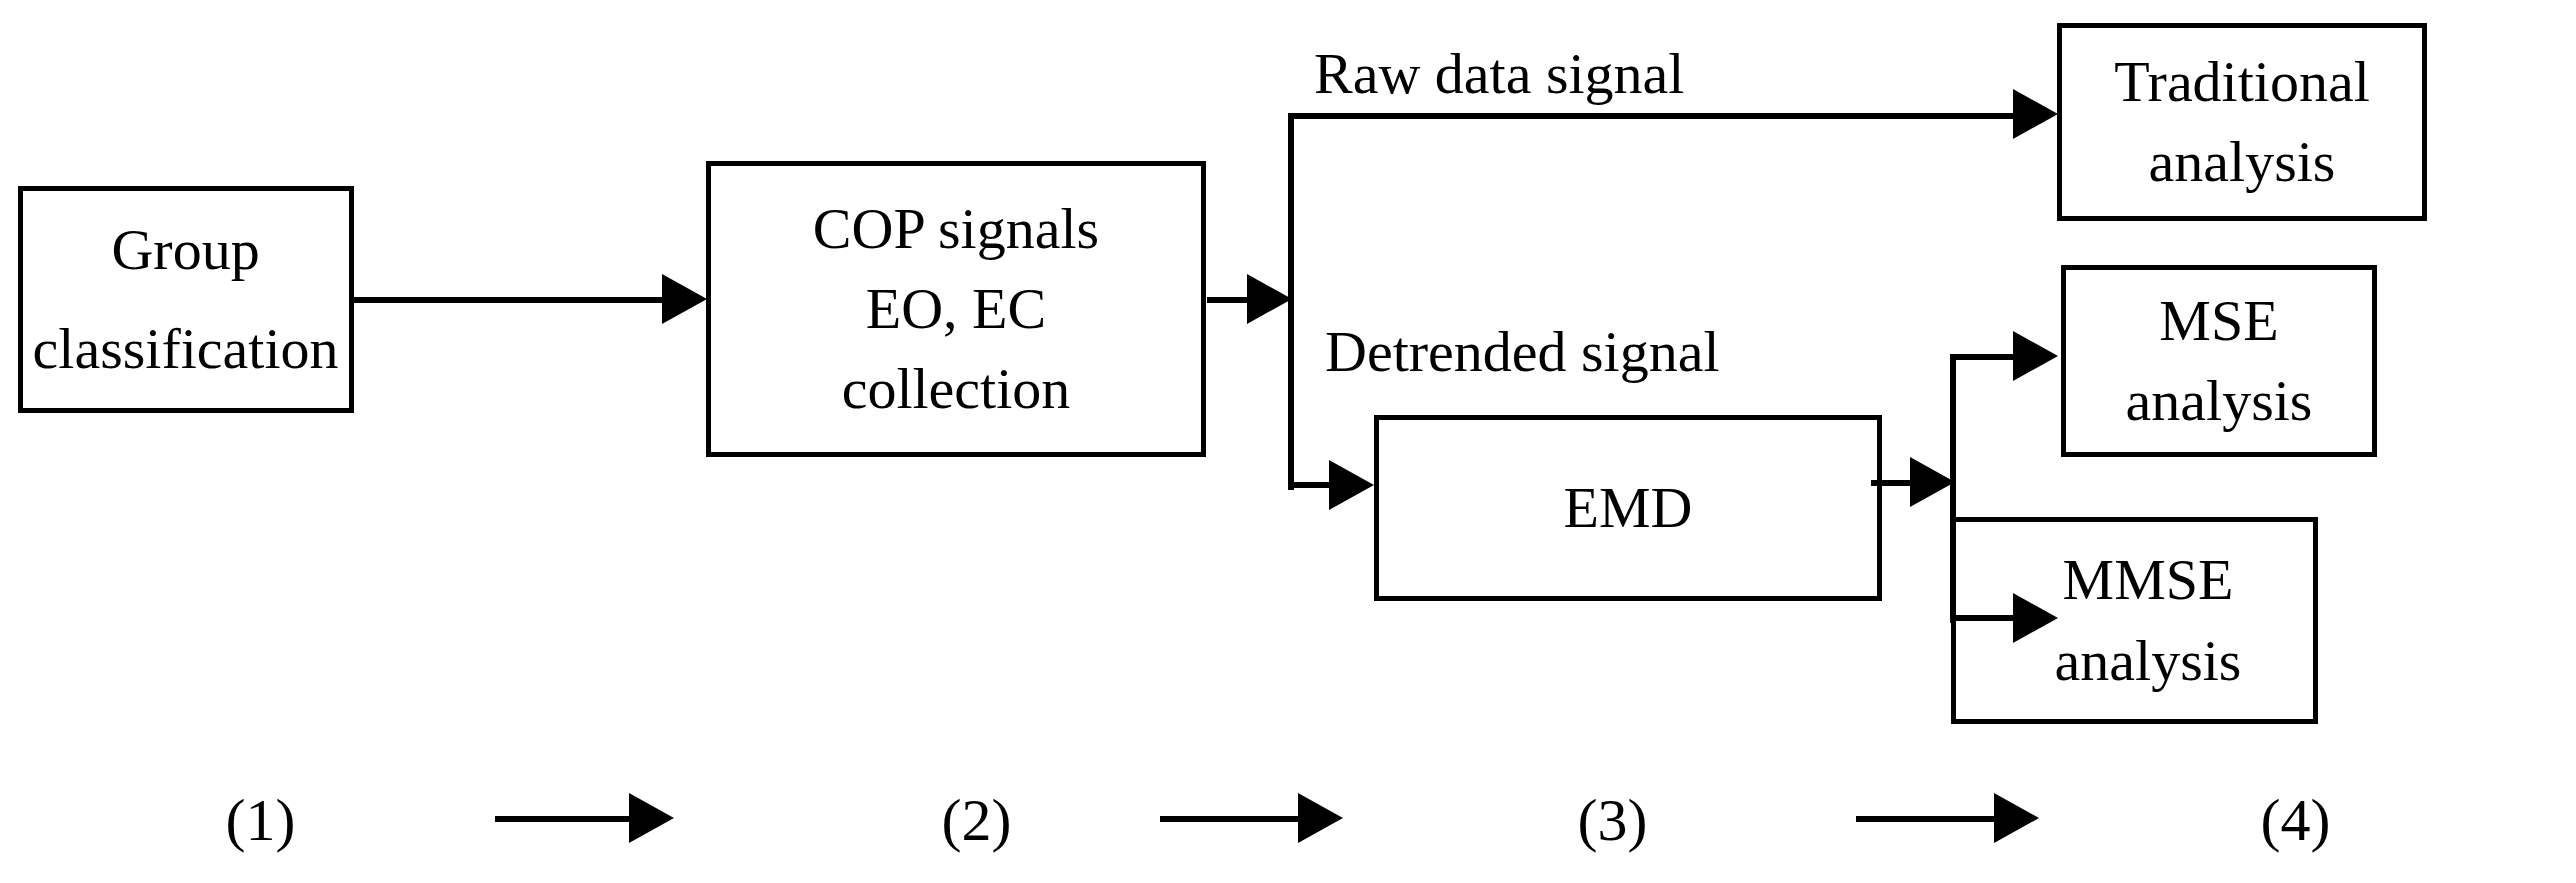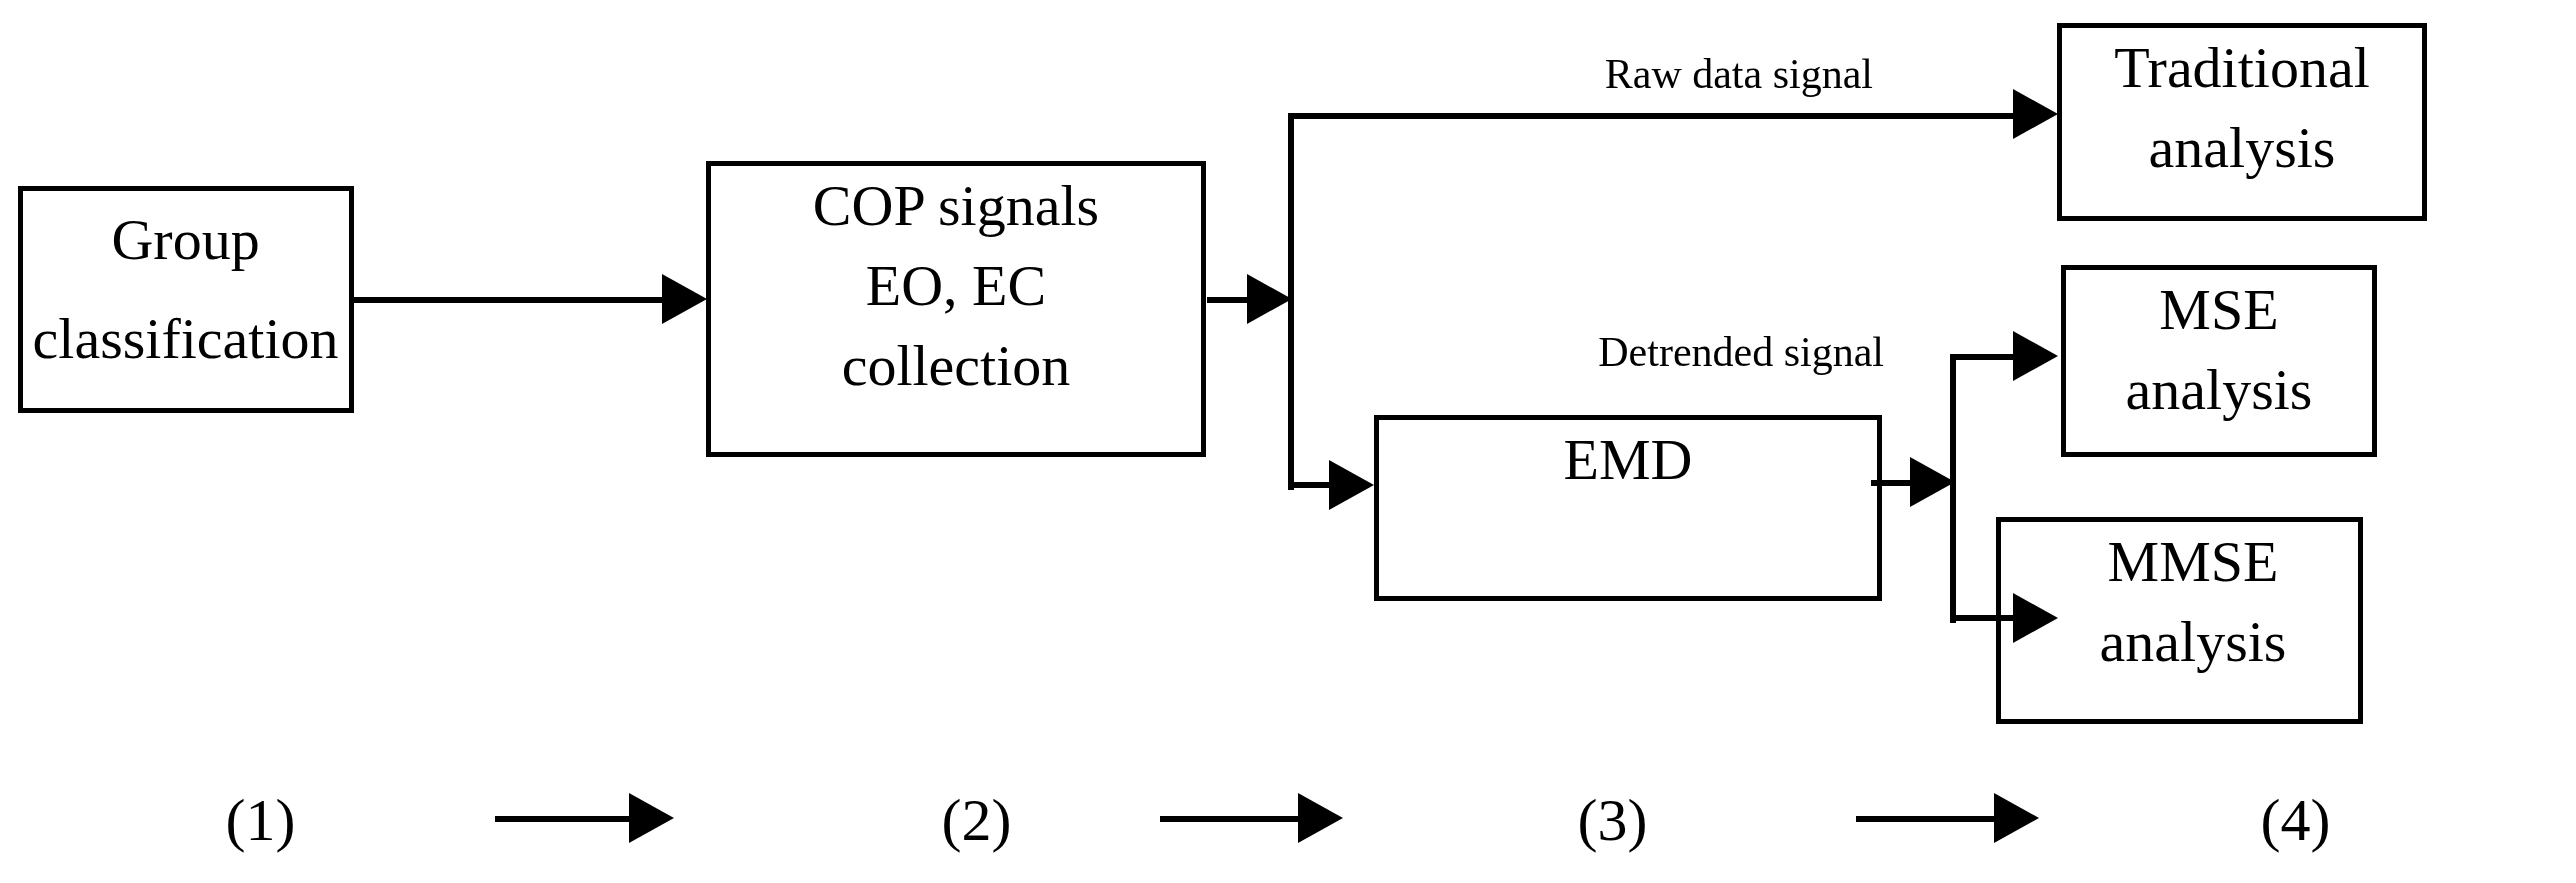--- a/index.html
+++ b/index.html
@@ -11,21 +11,21 @@
     font-family: "Liberation Serif", "DejaVu Serif", serif;
     color: #000000;
     overflow: hidden;
   }
   .box {
     position: absolute;
     box-sizing: border-box;
     border: 5.6px solid #000000;
     background: #ffffff;
     display: flex;
-    align-items: flex-start;
+    align-items: center;
     justify-content: center;
   }
   .box-label {
     white-space: pre-line;
     text-align: center;
     font-size: 58px;
     line-height: 1.38;
     color: #000000;
   }
   #box-group .box-label { line-height: 1.7; }
@@ -33,43 +33,43 @@
   .vline { position: absolute; width: 5.6px; background: #000000; }
   .arrowhead {
     position: absolute;
     width: 0; height: 0;
     border-top: 25.5px solid transparent;
     border-bottom: 25.5px solid transparent;
     border-left: 45px solid #000000;
   }
   .flabel {
     position: absolute;
-    font-size: 42px;
+    font-size: 58px;
     line-height: 72px;
-    text-align: right;
+    text-align: left;
     white-space: nowrap;
     color: #000000;
   }
   .stage {
     position: absolute;
     top: 782px;
     width: 239px;
     font-size: 60px;
     line-height: 76px;
     text-align: center;
     color: #000000;
   }
 
   
   #box-group       { left: 17.6px;   top: 186px; width: 336px; height: 227px; }
   #box-cop         { left: 706px;  top: 161px; width: 500px; height: 296px; }
   #box-emd         { left: 1374px; top: 415px; width: 508px; height: 186px; }
   #box-traditional { left: 2057px; top: 23px;  width: 370px; height: 198px; }
   #box-mse         { left: 2061px; top: 265px; width: 316px; height: 192px; }
-  #box-mmse        { left: 1996px; top: 517px; width: 367px; height: 207px; padding-left: 27px; }
+  #box-mmse        { left: 1951px; top: 517px; width: 367px; height: 207px; padding-left: 27px; }
 
   
   #l-group-cop    { left: 354px;  top: 297px;  width: 311px; }
   #a-group-cop    { left: 662px;  top: 274px; }
   #l-cop-branch   { left: 1207px; top: 297px;  width: 43px; }
   #a-cop-branch   { left: 1247px; top: 274px; }
   #l-branch-vert  { left: 1288px; top: 113px;  height: 377px; }
   #l-raw          { left: 1288px; top: 113px;  width: 728px; }
   #a-raw          { left: 2013px; top: 89px; }
   #l-emd-feed     { left: 1288px; top: 482px;  width: 45px; }

